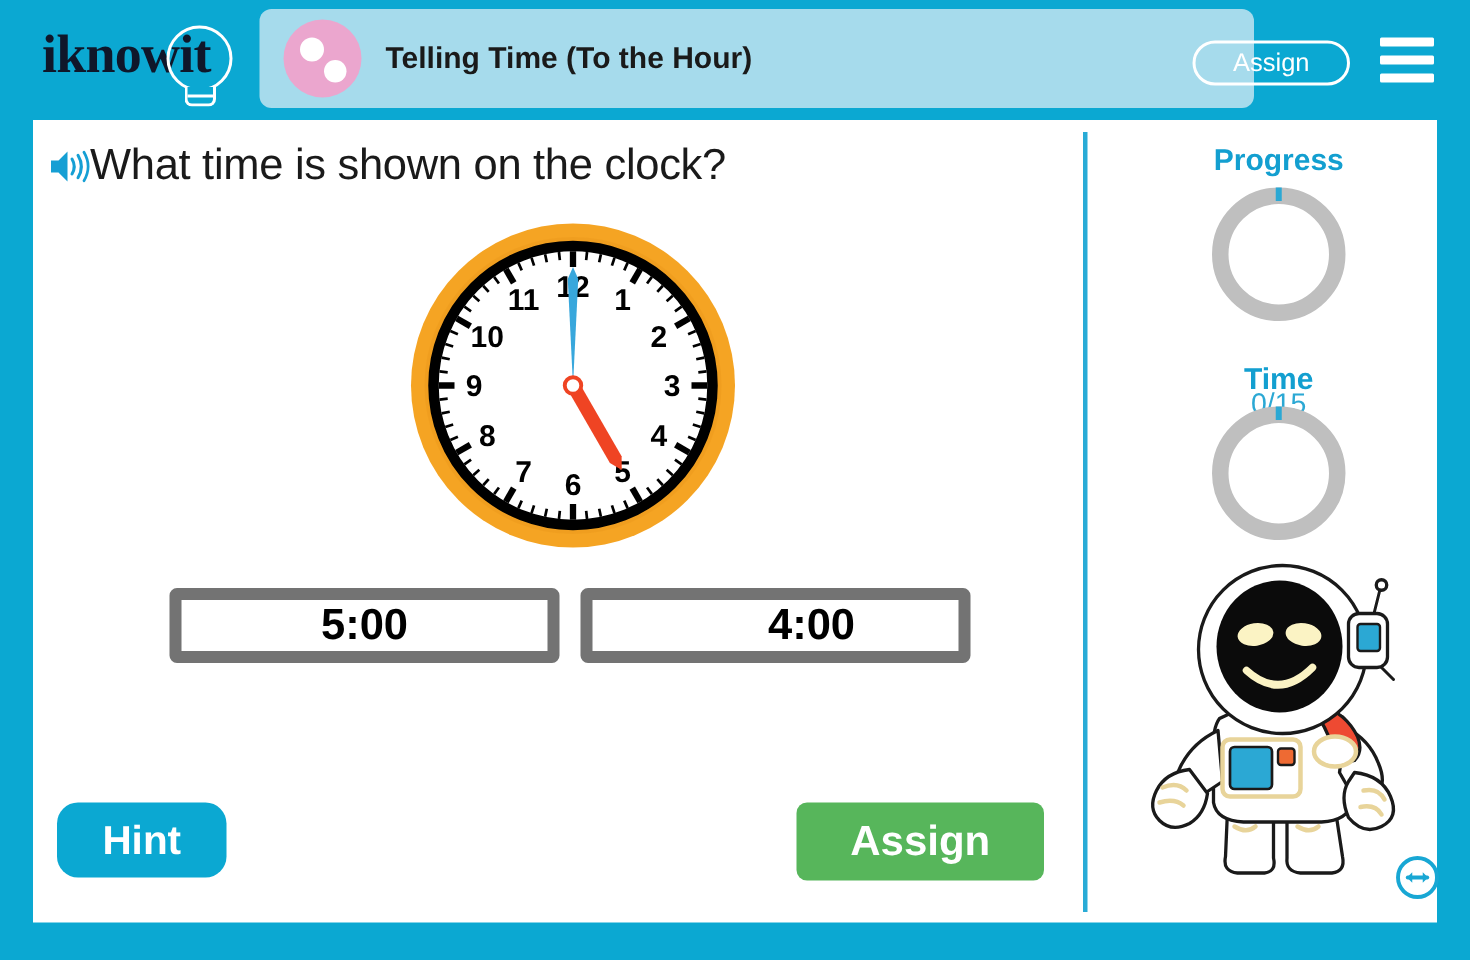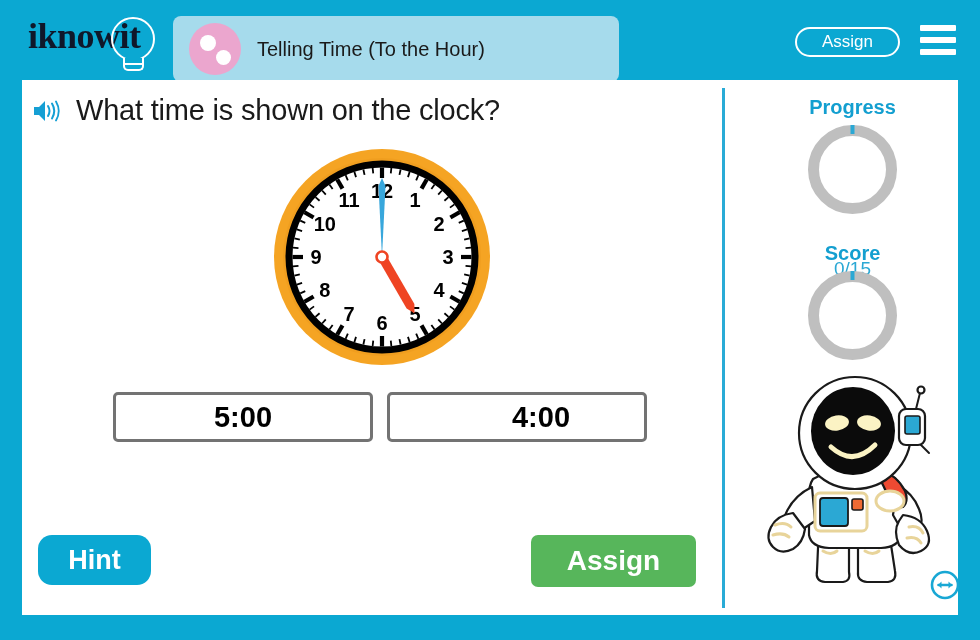--- a/index.html
+++ b/index.html
@@ -61,24 +61,25 @@
   }
   #logo-bulb-line {
     position: absolute;
     left: 97px; top: 47px;
     width: 17px; height: 2px;
     background: #ffffff;
   }
 
   #title-band {
     position: absolute;
-    left: 173px; top: 16px;
-    width: 446px; height: 66px;
+    left: 173px; top: 6px;
+    width: 663px; height: 66px;
     background: #A6DBEC;
     border-radius: 8px;
+    font-weight: bold;
   }
   #title-icon {
     position: absolute;
     left: 16px; top: 7px;
     width: 52px; height: 52px;
     border-radius: 50%;
     background: #EBA6CE;
   }
   #title-icon .dot {
     position: absolute;
@@ -146,21 +147,21 @@
     width: 3px; height: 520px;
     background: #29ABD6;
   }
 
   
   #question-row {
     position: absolute;
     left: 10px; top: 14px;
     display: flex;
     align-items: center;
-    gap: 16px;
+    gap: 0;
   }
   #speaker-icon { width: 28px; height: 26px; cursor: pointer; flex: none; }
   #question-text {
     font-size: 29px;
     color: #1a1a1a;
     white-space: nowrap;
     letter-spacing: -0.2px;
   }
 
   
@@ -169,21 +170,21 @@
     left: 245px; top: 62px;
     width: 230px; height: 230px;
   }
 
   
   .answer-btn {
     position: absolute;
     top: 312px;
     width: 260px; height: 50px;
     background: #ffffff;
-    border: 3px solid #737373;
+    border: 8px solid #737373;
     border-radius: 5px;
     font-family: "Liberation Sans", sans-serif;
     font-size: 29px;
     font-weight: bold;
     color: #000000;
     cursor: pointer;
     display: flex;
     align-items: center;
     justify-content: center;
   }
@@ -416,21 +417,21 @@
 
       <div class="meter-label" id="progress-label">Progress</div>
       <div class="meter-ring" id="progress-ring">
         <svg viewBox="0 0 95 95" width="95" height="95">
           <circle cx="47.5" cy="47.5" r="39" fill="none" stroke="#BFBFBF" stroke-width="11"></circle>
           <line x1="47.5" y1="3" x2="47.5" y2="12" stroke="#2BA8D4" stroke-width="4"></line>
         </svg>
         <div class="meter-value">0/15</div>
       </div>
 
-      <div class="meter-label" id="score-label">Score</div>
+      <div class="meter-label" id="score-label">Time</div>
       <div class="meter-ring" id="score-ring">
         <svg viewBox="0 0 95 95" width="95" height="95">
           <circle cx="47.5" cy="47.5" r="39" fill="none" stroke="#BFBFBF" stroke-width="11"></circle>
           <line x1="47.5" y1="3" x2="47.5" y2="12" stroke="#2BA8D4" stroke-width="4"></line>
         </svg>
         <div class="meter-value">0</div>
       </div>
 
       <svg id="mascot" viewBox="0 0 195 220">
         <g stroke="#1a1a1a" stroke-width="2.2" stroke-linejoin="round" stroke-linecap="round">

